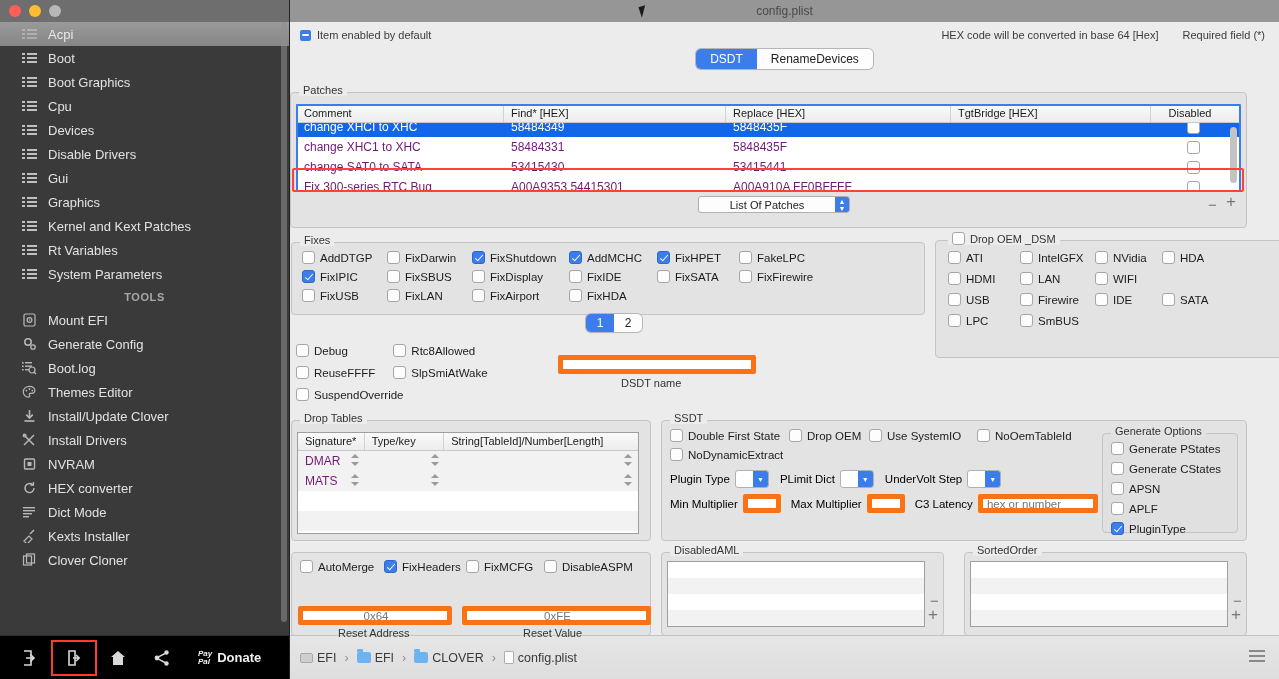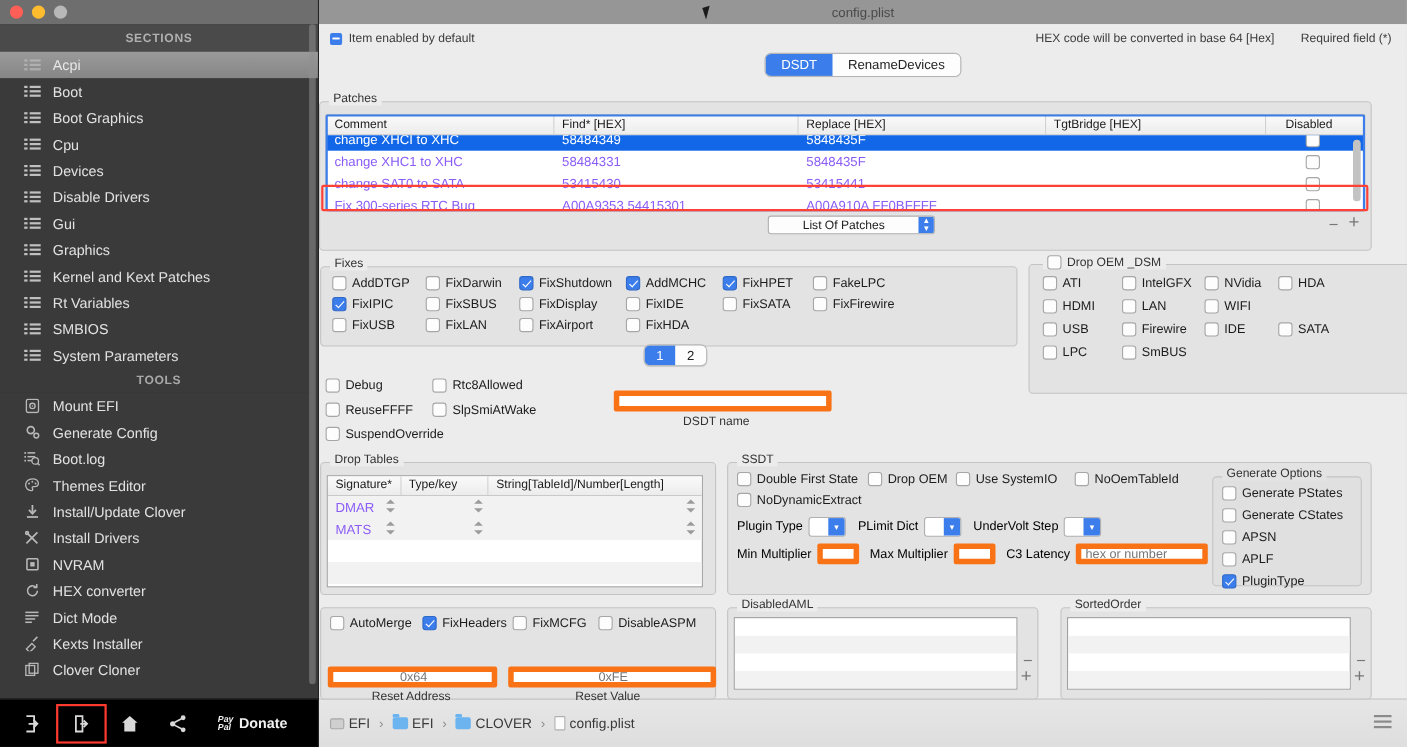--- a/index.html
+++ b/index.html
@@ -119,21 +119,21 @@
   }
   .glabel { position:absolute; font-size:11px; color:#333; }
 
   
   .tbl { position:absolute; background:#fff; border:1px solid #9f9f9f; overflow:hidden; }
   .tbl-head { display:flex; height:18px; background:linear-gradient(to bottom,#fafafa,#ececec);
               border-bottom:1px solid #c9c9c9; }
   .th { font-size:11px; color:#1a1a1a; padding:2px 0 0 7px; border-right:1px solid #d2d2d2;
         overflow:hidden; white-space:nowrap; }
   .th:last-child { border-right:none; }
-  .tr { display:flex; height:20px; align-items:center; font-size:12px; color:#8b5cf6; }
+  .tr { display:flex; height:20px; align-items:center; font-size:12px; color:#701a75; }
   .tr.alt { background:#f2f2f2; }
   .tr.sel { background:#1267e8; color:#fff; }
   .td { padding-left:7px; overflow:hidden; white-space:nowrap; }
   .cbcell { display:flex; align-items:center; justify-content:center; }
 
   
   .cb { width:13px; height:13px; border-radius:3px; background:#fdfdfd;
         border:1px solid #a6a6a6; display:inline-block; position:relative;
         flex:0 0 13px; vertical-align:middle; }
   .cb.on { background:#3b7dea; border-color:#2f69c8; }
@@ -211,21 +211,20 @@
 
 <div class="app">
 
   <div class="sidebar">
     <div class="titlebar-left">
       <span class="tl-dot tl-red"></span>
       <span class="tl-dot tl-yellow"></span>
       <span class="tl-dot tl-gray"></span>
     </div>
 
-    <div class="section-head">SECTIONS</div>
 
     <div class="nav-list">
       <div class="nav-item selected">
         <span class="ico icon-list">
           <i class="r0"></i>
             <b class="r0"></b>
             <i class="r1"></i>
             <b class="r1"></b>
             <i class="r2"></i>
             <b class="r2"></b>
@@ -323,31 +322,20 @@
       <div class="nav-item">
         <span class="ico icon-list">
           <i class="r0"></i>
             <b class="r0"></b>
             <i class="r1"></i>
             <b class="r1"></b>
             <i class="r2"></i>
             <b class="r2"></b>
         </span>
         <span class="lbl">Rt Variables</span>
-      </div>
-      <div class="nav-item">
-        <span class="ico icon-list">
-          <i class="r0"></i>
-            <b class="r0"></b>
-            <i class="r1"></i>
-            <b class="r1"></b>
-            <i class="r2"></i>
-            <b class="r2"></b>
-        </span>
-        <span class="lbl">SMBIOS</span>
       </div>
       <div class="nav-item">
         <span class="ico icon-list">
           <i class="r0"></i>
             <b class="r0"></b>
             <i class="r1"></i>
             <b class="r1"></b>
             <i class="r2"></i>
             <b class="r2"></b>
         </span>

